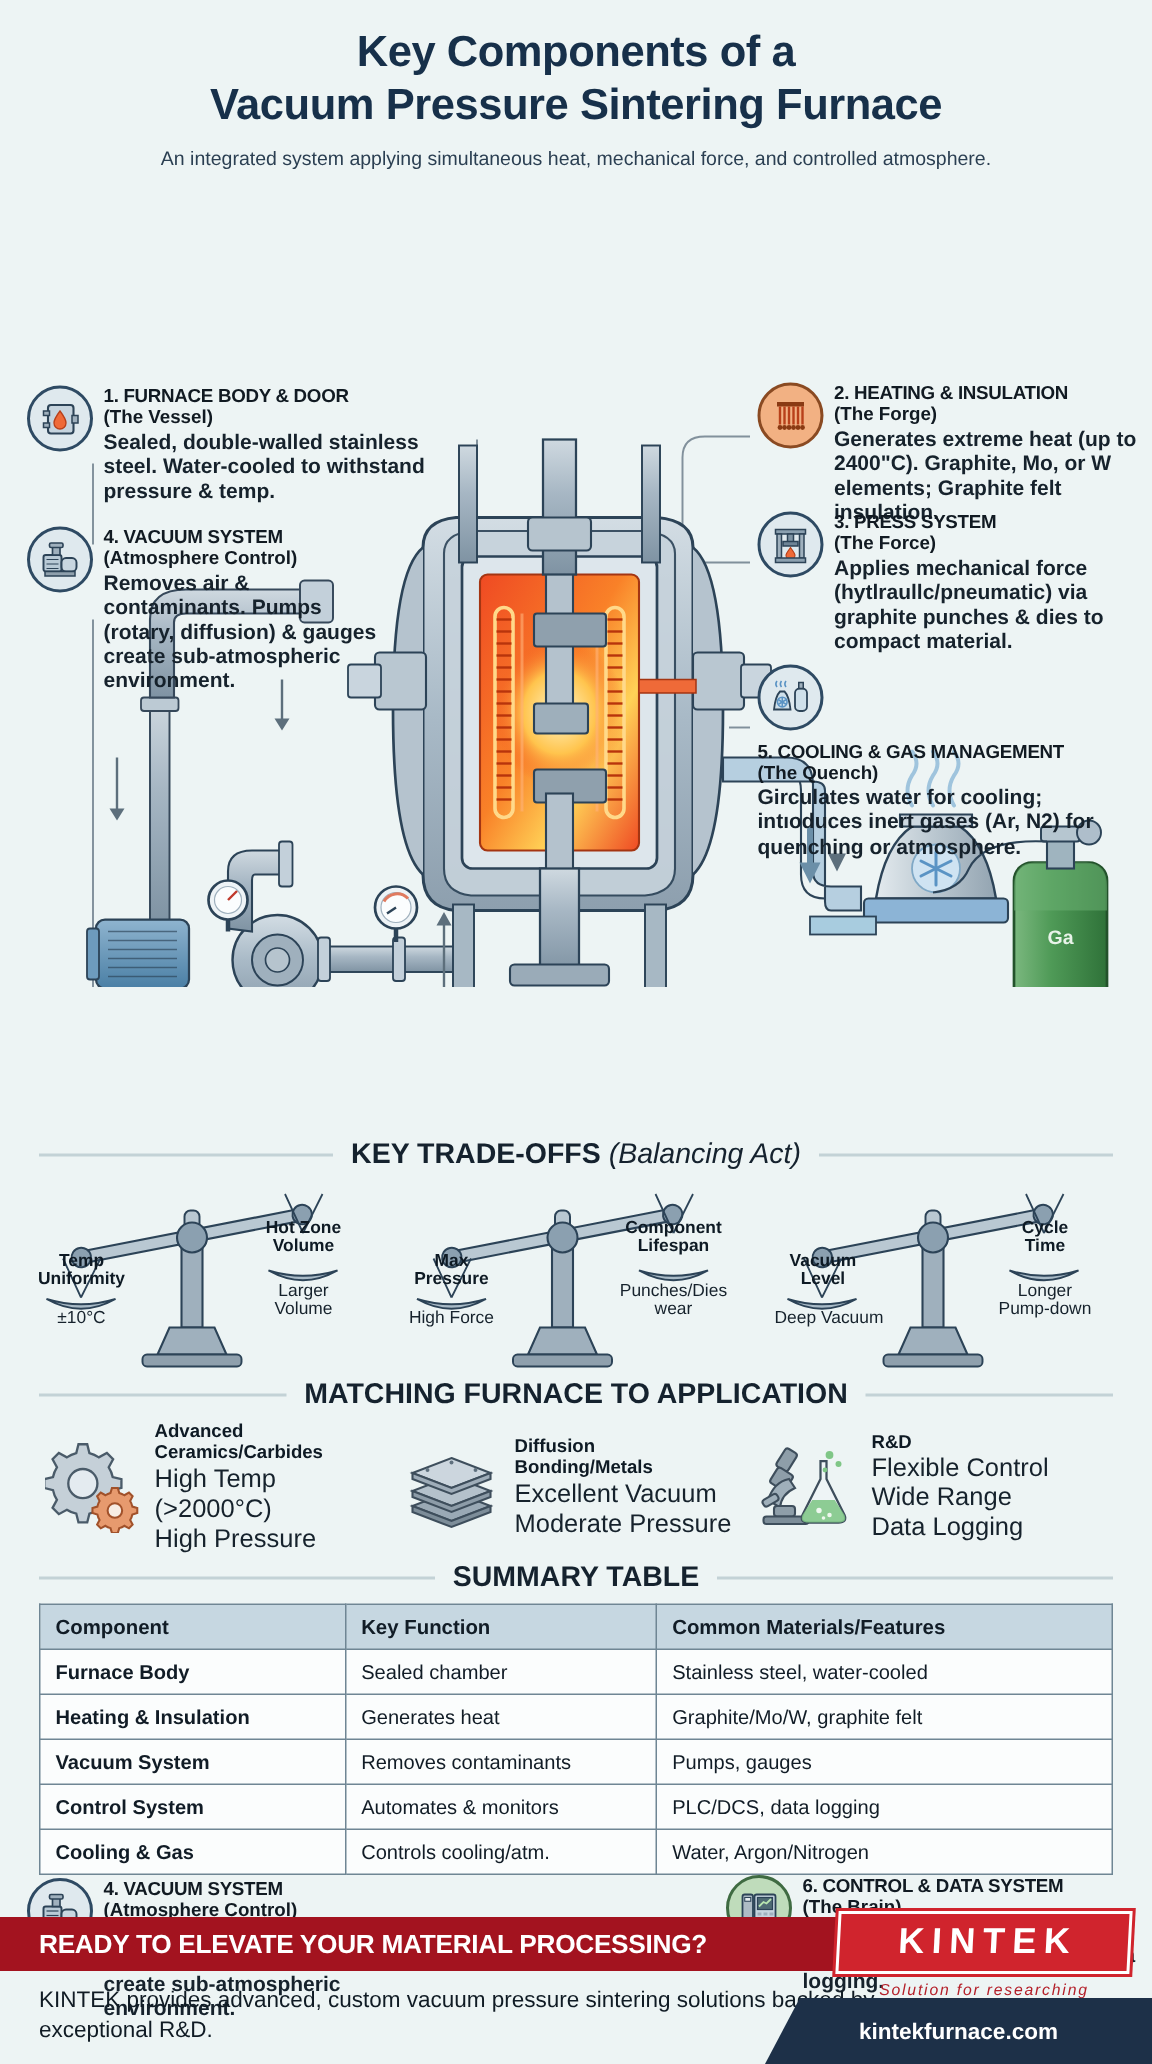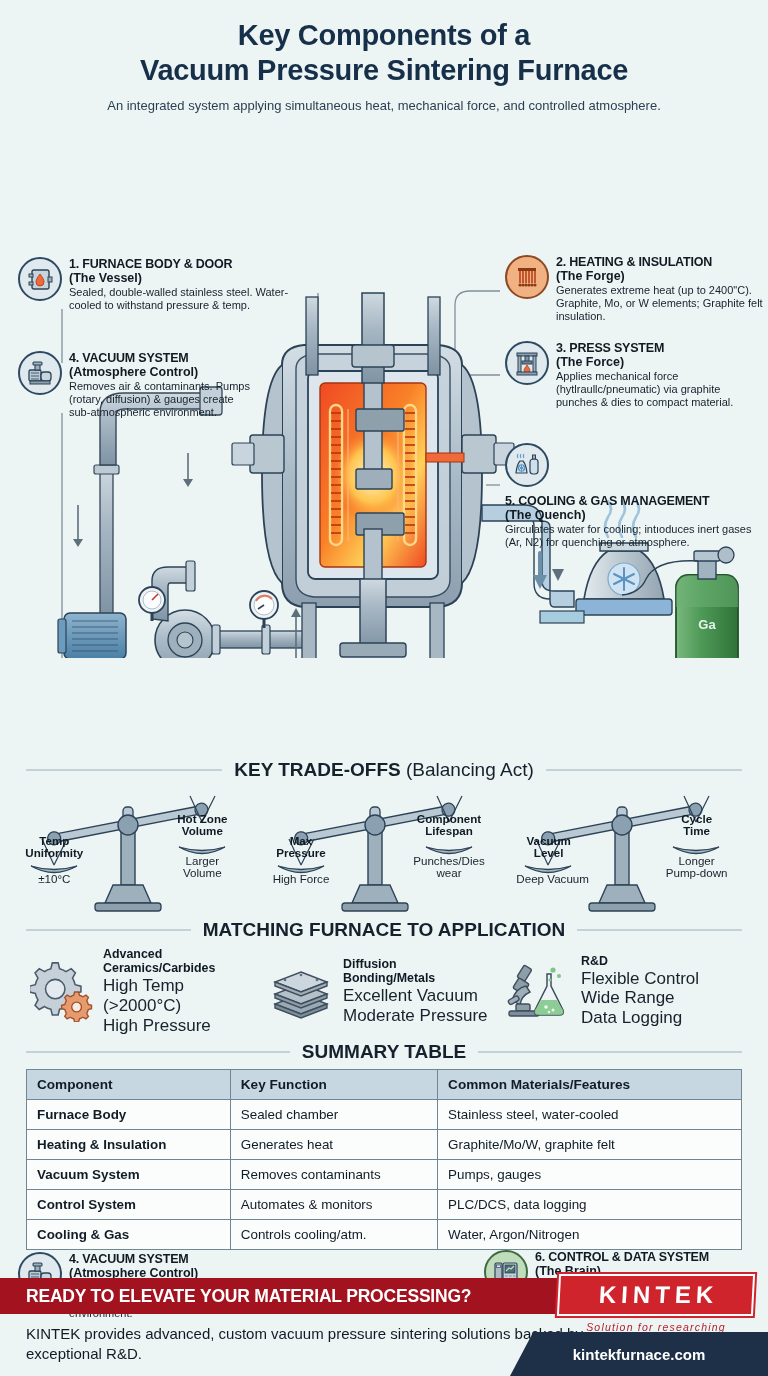--- a/index.html
+++ b/index.html
@@ -28,41 +28,41 @@
   .c-icon {
     width: 44px; height: 44px; flex: 0 0 44px; border-radius: 50%;
     border: 2px solid #2e4a63; background: #dfe9ee;
     display: flex; align-items: center; justify-content: center;
   }
   .c-icon.orange { background: #f2b183; border-color: #8a4a22; }
   .c-icon.green  { background: #bfdcbb; border-color: #3f6b42; }
   .c-text { line-height: 1.14; }
   .c-title { font-size: 12.5px; font-weight: bold; color: #111a22; letter-spacing: -0.2px; }
   .c-sub   { font-size: 12.5px; font-weight: bold; color: #111a22; }
-  .c-body  { font-size: 11px; color: #16222c; margin-top: 1px; line-height: 1.16; }
+  .c-body  { font-size: 14px; color: #16222c; margin-top: 1px; line-height: 1.16; font-weight: bold; }
 
   
   #co1 { left: 18px;  top: 144px; width: 290px; }
   #co4 { left: 18px;  top: 238px; width: 240px; }
   #co2 { left: 505px; top: 142px; width: 258px; }
   #co3 { left: 505px; top: 228px; width: 252px; }
   #co5 { left: 505px; top: 330px; width: 252px; flex-direction: column; }
   #co4b{ left: 18px;  top: 594px; width: 285px; }
   #co6 { left: 484px; top: 592px; width: 280px; }
 
   .bottom-callouts { position: relative; width: 768px; height: 95px; }
 
   
   .sec-head {
     display: flex; align-items: center; gap: 12px;
     padding: 0 26px; margin-top: 6px;
   }
   .sec-head .rule { flex: 1; height: 2px; background: #c3d2d6; }
   .sec-head .txt { font-size: 19px; font-weight: bold; color: #15222e; white-space: nowrap; }
-  .sec-head .txt .light { font-weight: normal; }
+  .sec-head .txt .light { font-weight: normal; font-style: italic; }
 
   
   .tradeoffs { display: flex; justify-content: space-around; padding: 4px 14px 0; }
   .scale-wrap { position: relative; width: 228px; height: 128px; }
   .scale-svg { position: absolute; left: 0; top: 0; }
   .lbl { position: absolute; text-align: center; font-size: 11.6px; line-height: 1.06; }
   .lbl.b { font-weight: bold; color: #0e1a24; }
   .lbl.n { color: #16222c; }
 
   

